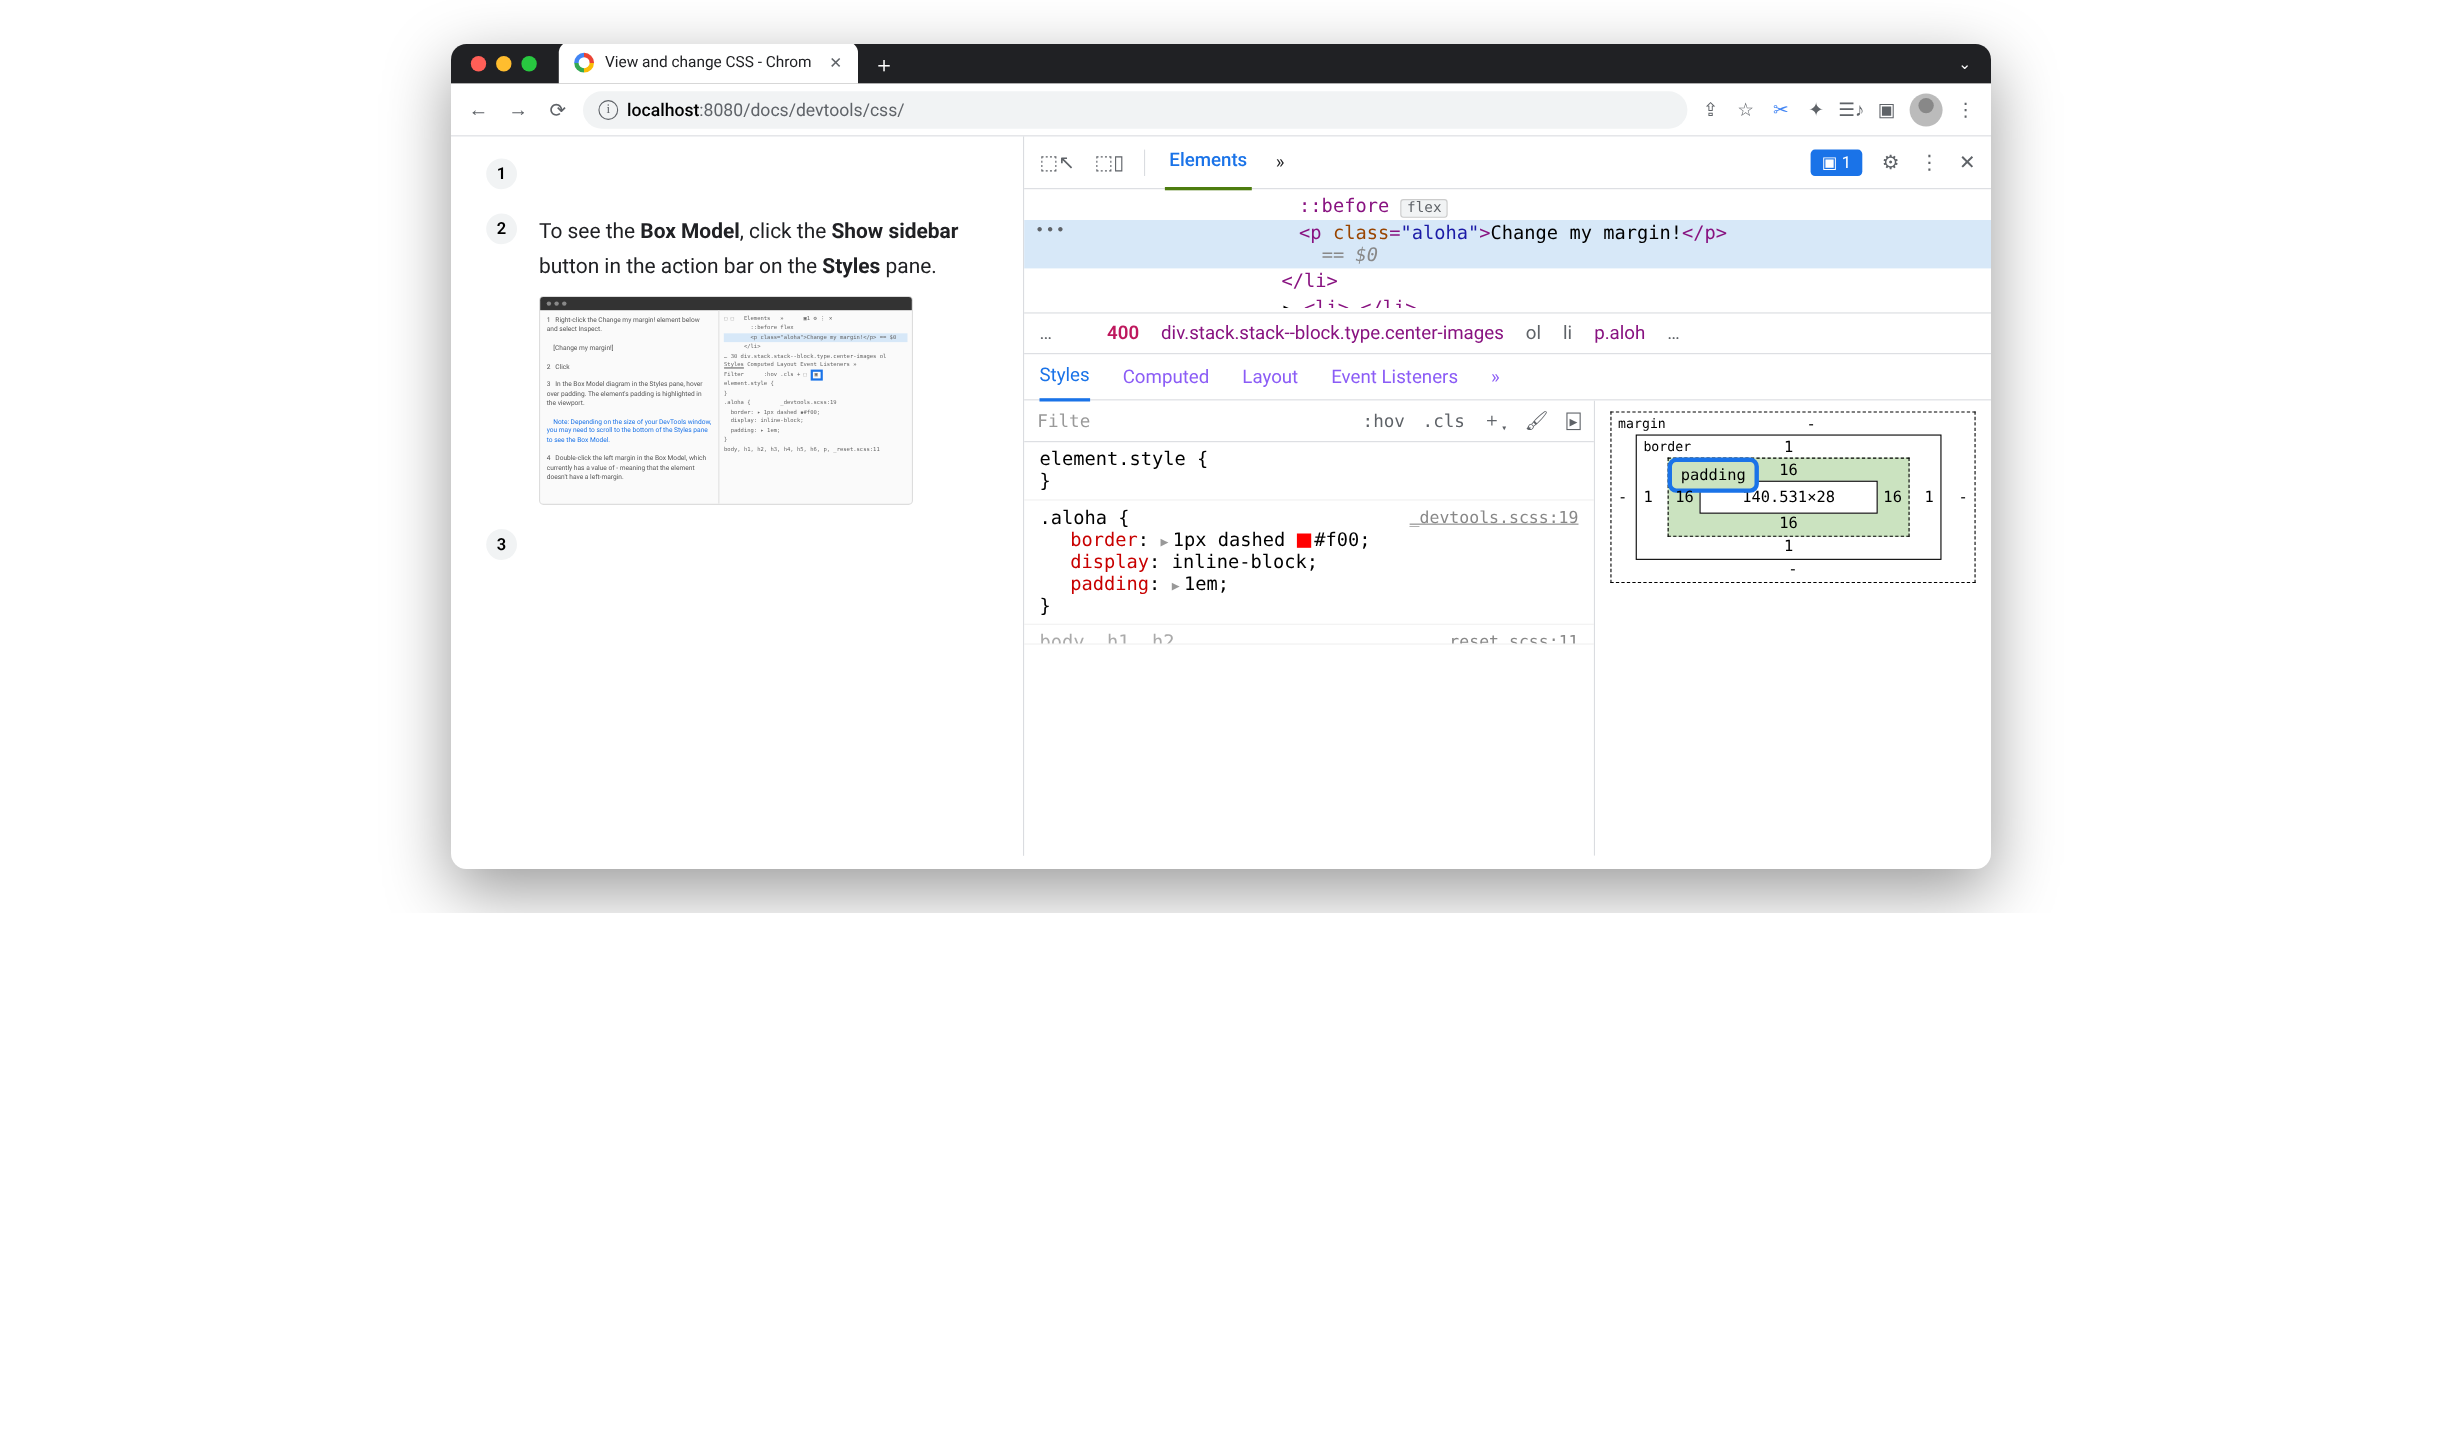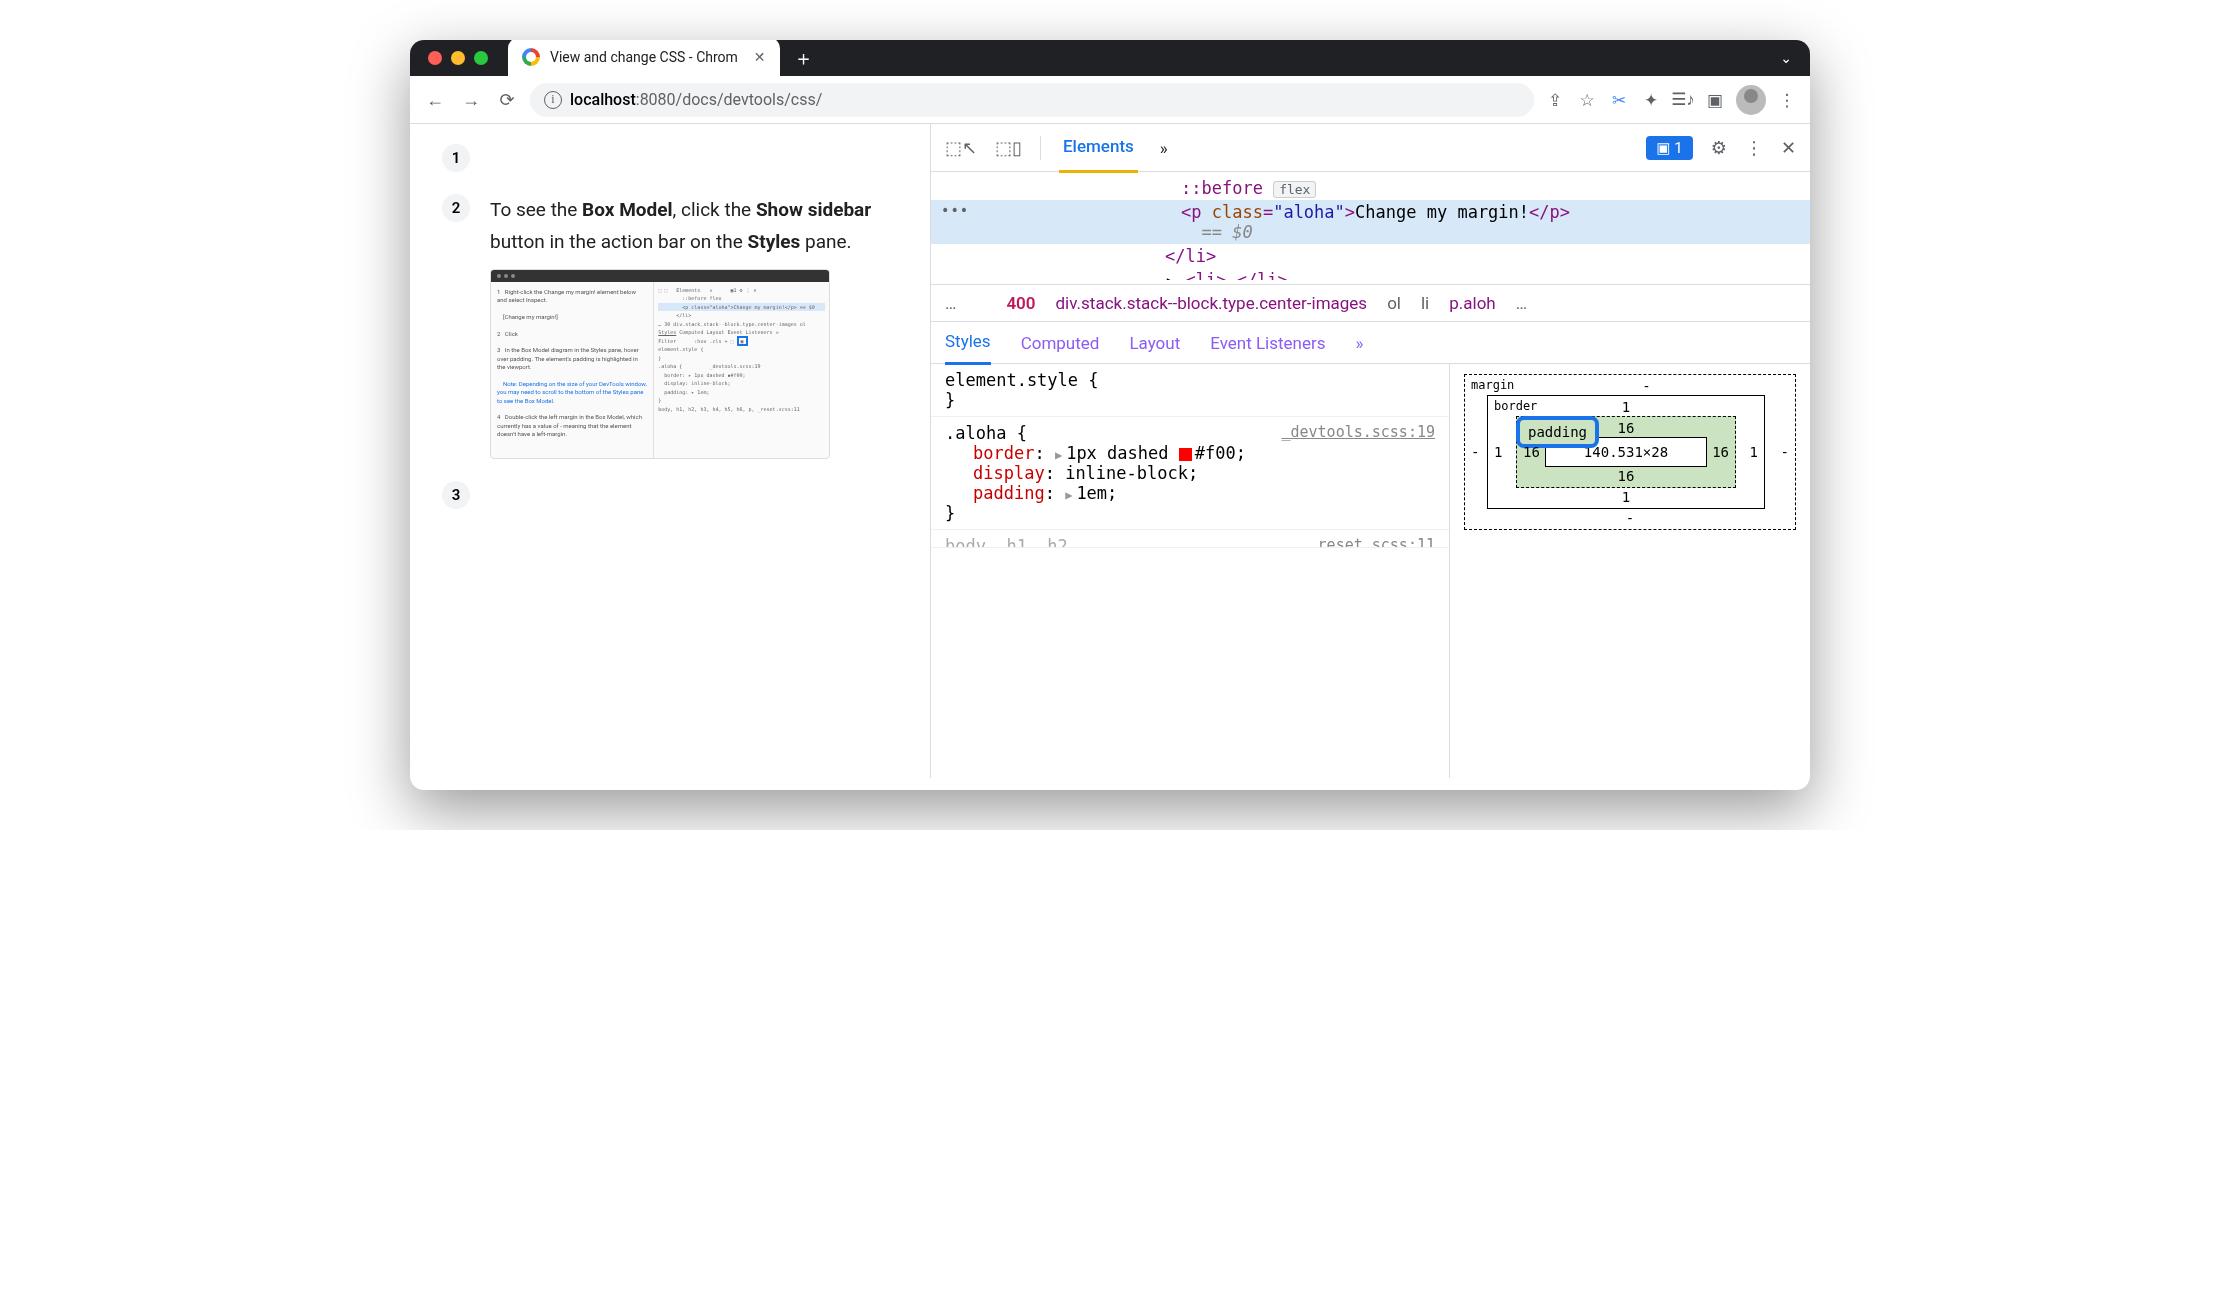--- a/index.html
+++ b/index.html
@@ -50,21 +50,21 @@
     .thumb-content { display: flex; height: calc(100% - 12px); font-size: 6px; }
     .thumb-l { width: 48%; padding: 6px; color: #555; line-height: 1.4; }
     .thumb-r { flex: 1; border-left: 1px solid #e0e0e0; padding: 4px; font-family: monospace; font-size: 5px; color: #666; }
     .thumb-r .hl { background: #d7e8f8; }
     
     
     .dt-header { height: 48px; display: flex; align-items: center; border-bottom: 1px solid #dadce0; padding: 0 14px; gap: 18px; }
     .dt-icon { font-size: 18px; color: #5f6368; }
     .dt-sep { width: 1px; height: 24px; background: #dadce0; }
     .dt-tab { font-size: 17px; color: #202124; padding: 14px 4px; }
-    .dt-tab.active { border-bottom: 3px solid #eab308; color: #1a73e8; font-weight: 500; text-align: center; }
+    .dt-tab.active { border-bottom: 3px solid #4d7c0f; color: #1a73e8; font-weight: 500; text-align: center; }
     .dt-right { margin-left: auto; display: flex; gap: 18px; align-items: center; }
     .feedback { background: #1a73e8; color: #fff; padding: 3px 10px; border-radius: 4px; font-size: 15px; display: flex; align-items: center; gap: 4px; }
     
     .dom-tree { font-family: "SF Mono", Menlo, monospace; font-size: 17px; padding: 4px 0; overflow: hidden; }
     .dom-line { padding: 2px 12px 2px 60px; white-space: nowrap; }
     .dom-line.selected { background: #d7e8f8; position: relative; }
     .dom-line.selected::before { content: "•••"; position: absolute; left: 10px; color: #5f6368; font-size: 14px; letter-spacing: 1px; }
     .tag { color: #881280; }
     .attr-n { color: #994500; }
     .attr-v { color: #1a1aa6; }
@@ -221,20 +221,28 @@
       <div class="dt-sub">
         <span class="sub-tab active">Styles</span>
         <span class="sub-tab">Computed</span>
         <span class="sub-tab">Layout</span>
         <span class="sub-tab">Event Listeners</span>
         <span class="sub-tab">»</span>
       </div>
 
       <div class="dt-body">
         <div class="styles-col">
+          <div class="filter-row">
+            <span class="flt">Filte</span>
+            <span style="margin-left:auto;">:hov</span>
+            <span>.cls</span>
+            <span class="btn">＋<sub style="font-size:9px;">▾</sub></span>
+            <span class="btn">🖌</span>
+            <span class="btn" style="border:1px solid #5f6368;padding:0 2px;font-size:12px;">▶</span>
+          </div>
           <div class="rule">
             <span class="sel">element.style {</span><br>
             <span>}</span>
           </div>
           <div class="rule">
             <span class="sel">.aloha {</span>
             <span class="src">_devtools.scss:19</span><br>
             <div class="prop-line"><span class="prop">border</span>: <span class="tri">▶</span><span class="val">1px dashed </span><span class="swatch"></span><span class="val">#f00</span>;</div>
             <div class="prop-line"><span class="prop">display</span>: <span class="val">inline-block</span>;</div>
             <div class="prop-line"><span class="prop">padding</span>: <span class="tri">▶</span><span class="val">1em</span>;</div>

